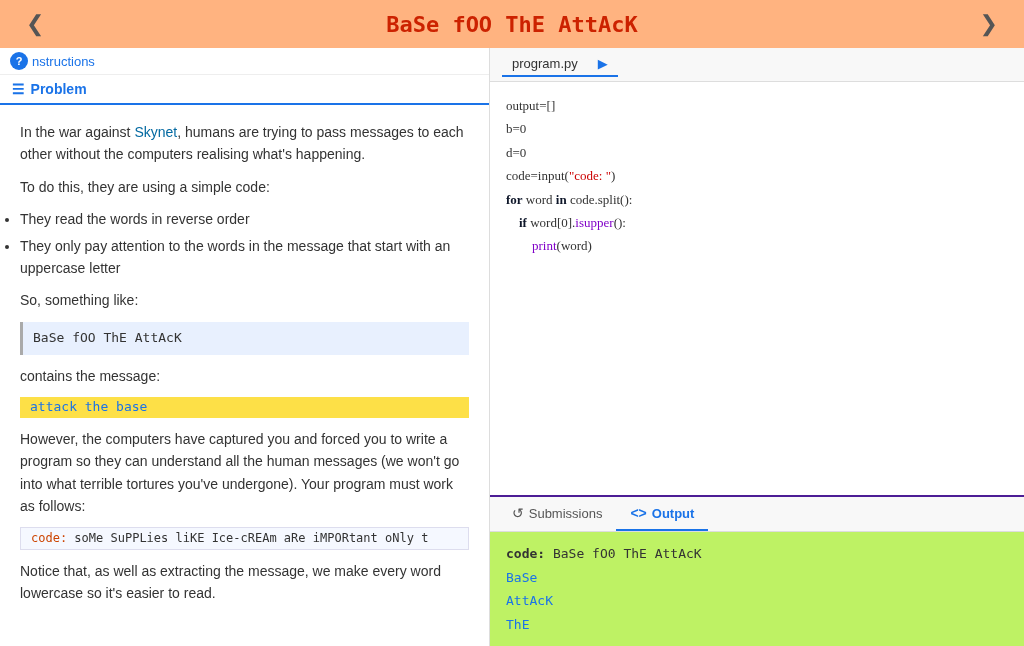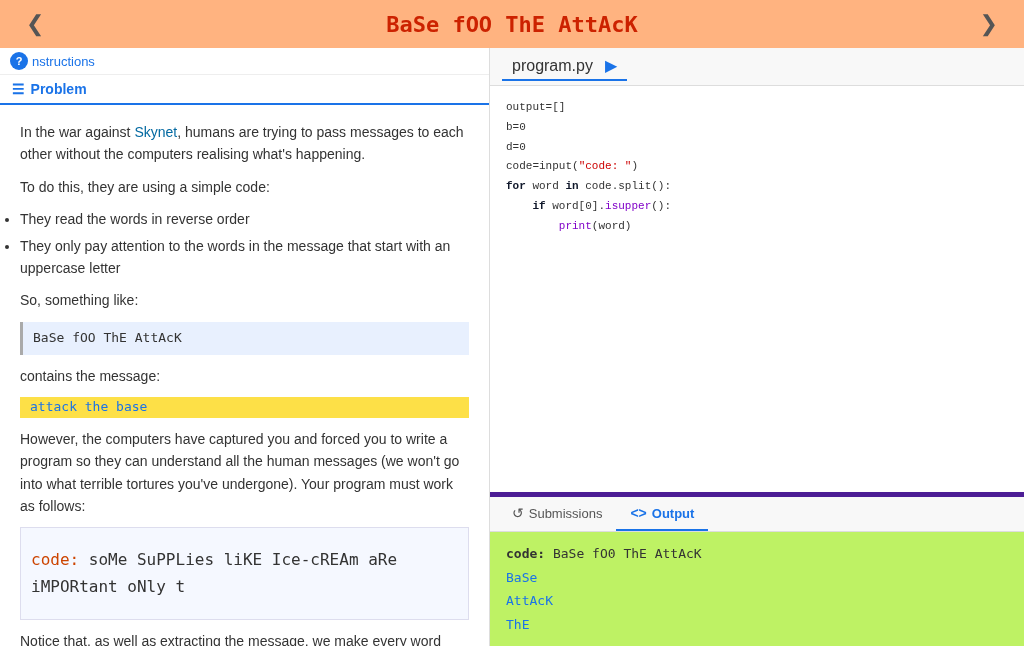--- a/index.html
+++ b/index.html
@@ -113,23 +113,23 @@
       background: #fde047;
       padding: 0 10px;
       font-family: monospace;
       font-size: 13px;
       color: #1a73e8;
       margin-bottom: 10px;
     }
     #problem-content .code-block {
       background: #f5f8ff;
       border: 1px solid #dde;
-      padding: 18px 10px;
-      font-family: monospace;
-      font-size: 16px;
+      padding: 0 10px;
+      font-family: monospace;
+      font-size: 12px;
       margin-bottom: 10px;
       line-height: 1.7;
     }
     .code-keyword { color: #cc4400; }
     .code-say { color: #c00080; }
 
     
     #right-panel {
       flex: 1;
       display: flex;
@@ -140,41 +140,41 @@
     #file-tab {
       display: flex;
       align-items: center;
       padding: 4px 12px;
       border-bottom: 1px solid #ddd;
       background: #f8f8f8;
     }
     #file-tab .tab-item {
       display: flex;
       align-items: center;
-      gap: 12px;
+      gap: 20px;
       padding: 4px 10px;
       border-bottom: 2px solid #1a73e8;
-      font-size: 16px;
+      font-size: 13px;
       color: #333;
       cursor: pointer;
     }
     #file-tab .tab-item .run-icon {
       color: #1a73e8;
     }
 
     
     #code-editor {
       flex: 1;
       background: #fff;
       padding: 12px 16px;
-      font-family: Liberation Mono, monospace;
-      font-size: 11px;
+      font-family: Liberation Serif, serif;
+      font-size: 13px;
       line-height: 1.8;
       overflow: hidden;
-      border-bottom: 5px solid #4c1d95;
+      border-bottom: 2px solid #4c1d95;
     }
     .c-default { color: #333; }
     .c-string { color: #c00; }
     .c-keyword { color: #0f172a; font-weight: bold; }
     .c-func { color: #8000c8; }
 
     
     #bottom-tabs {
       display: flex;
       border-bottom: 1px solid #ddd;

